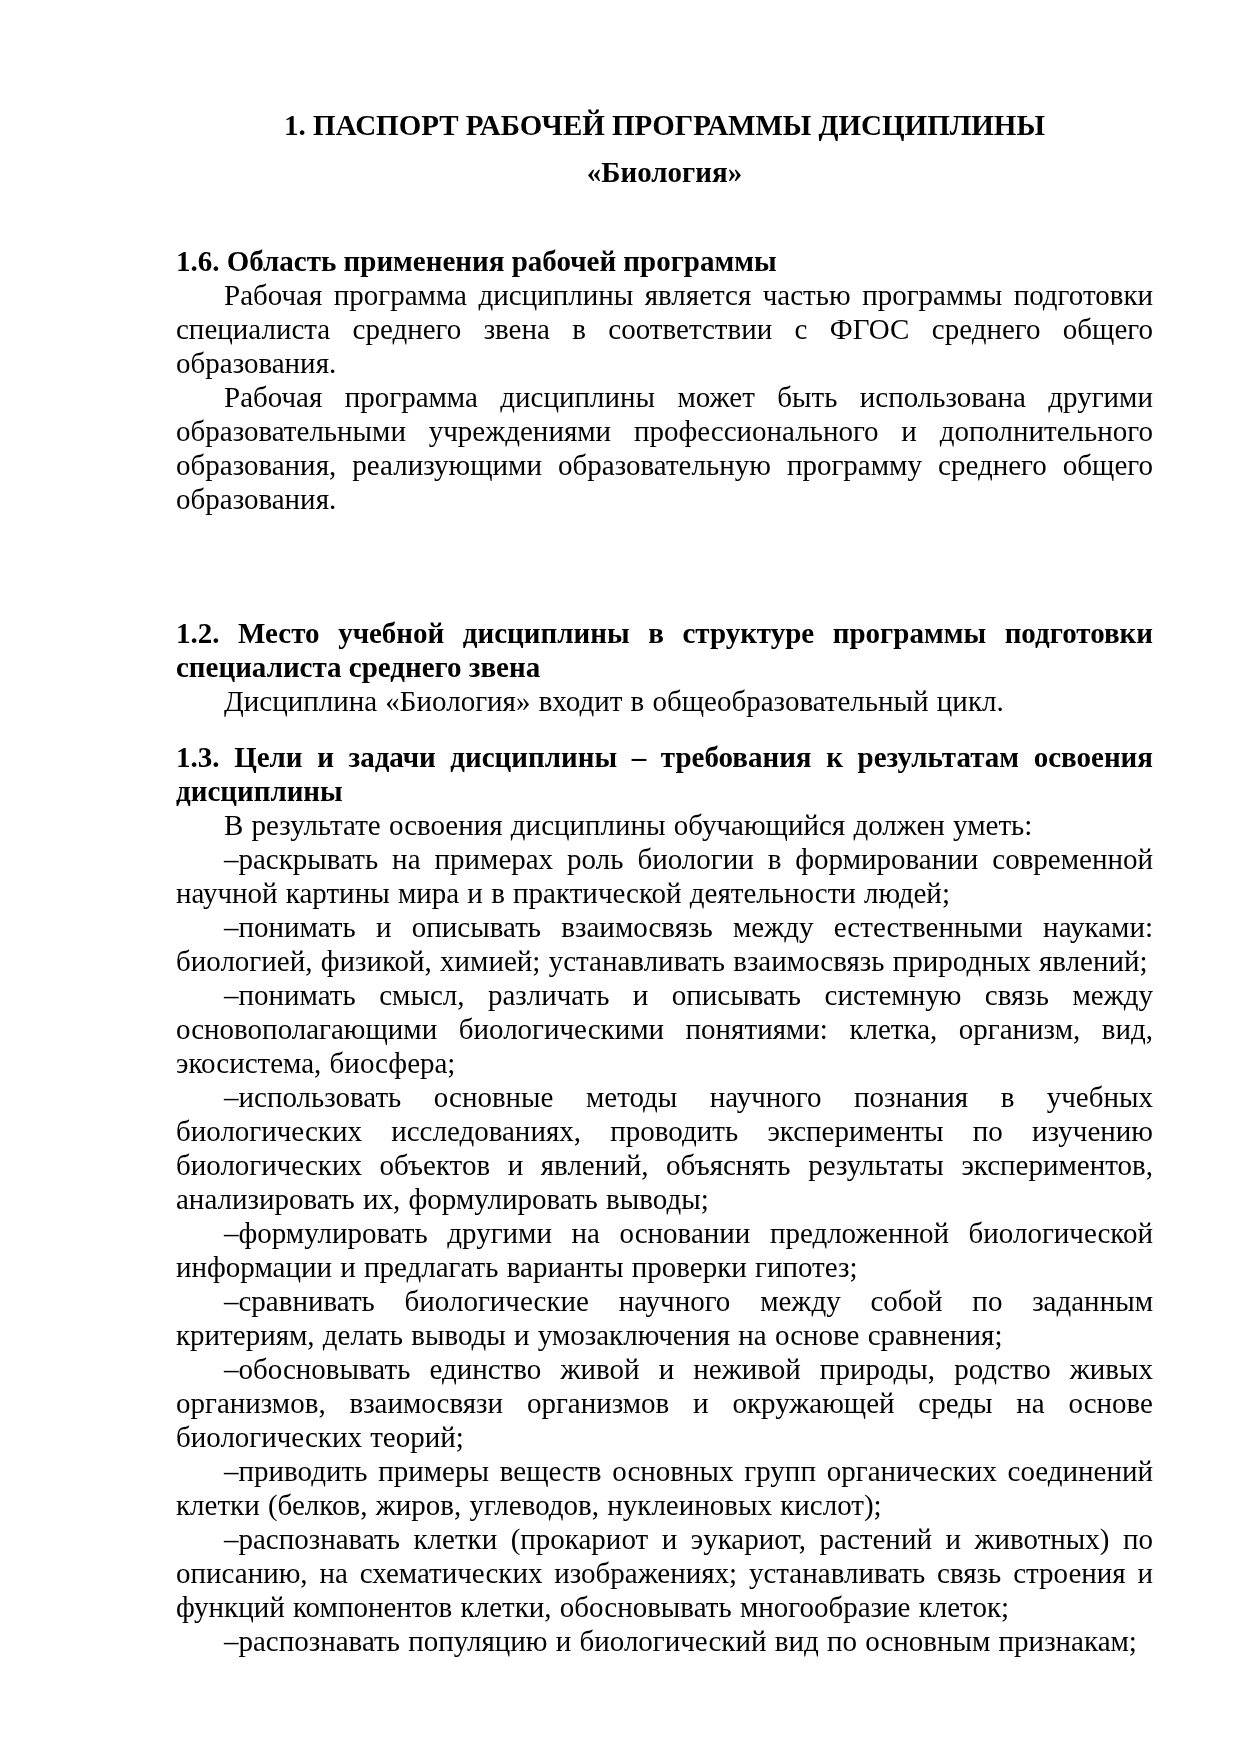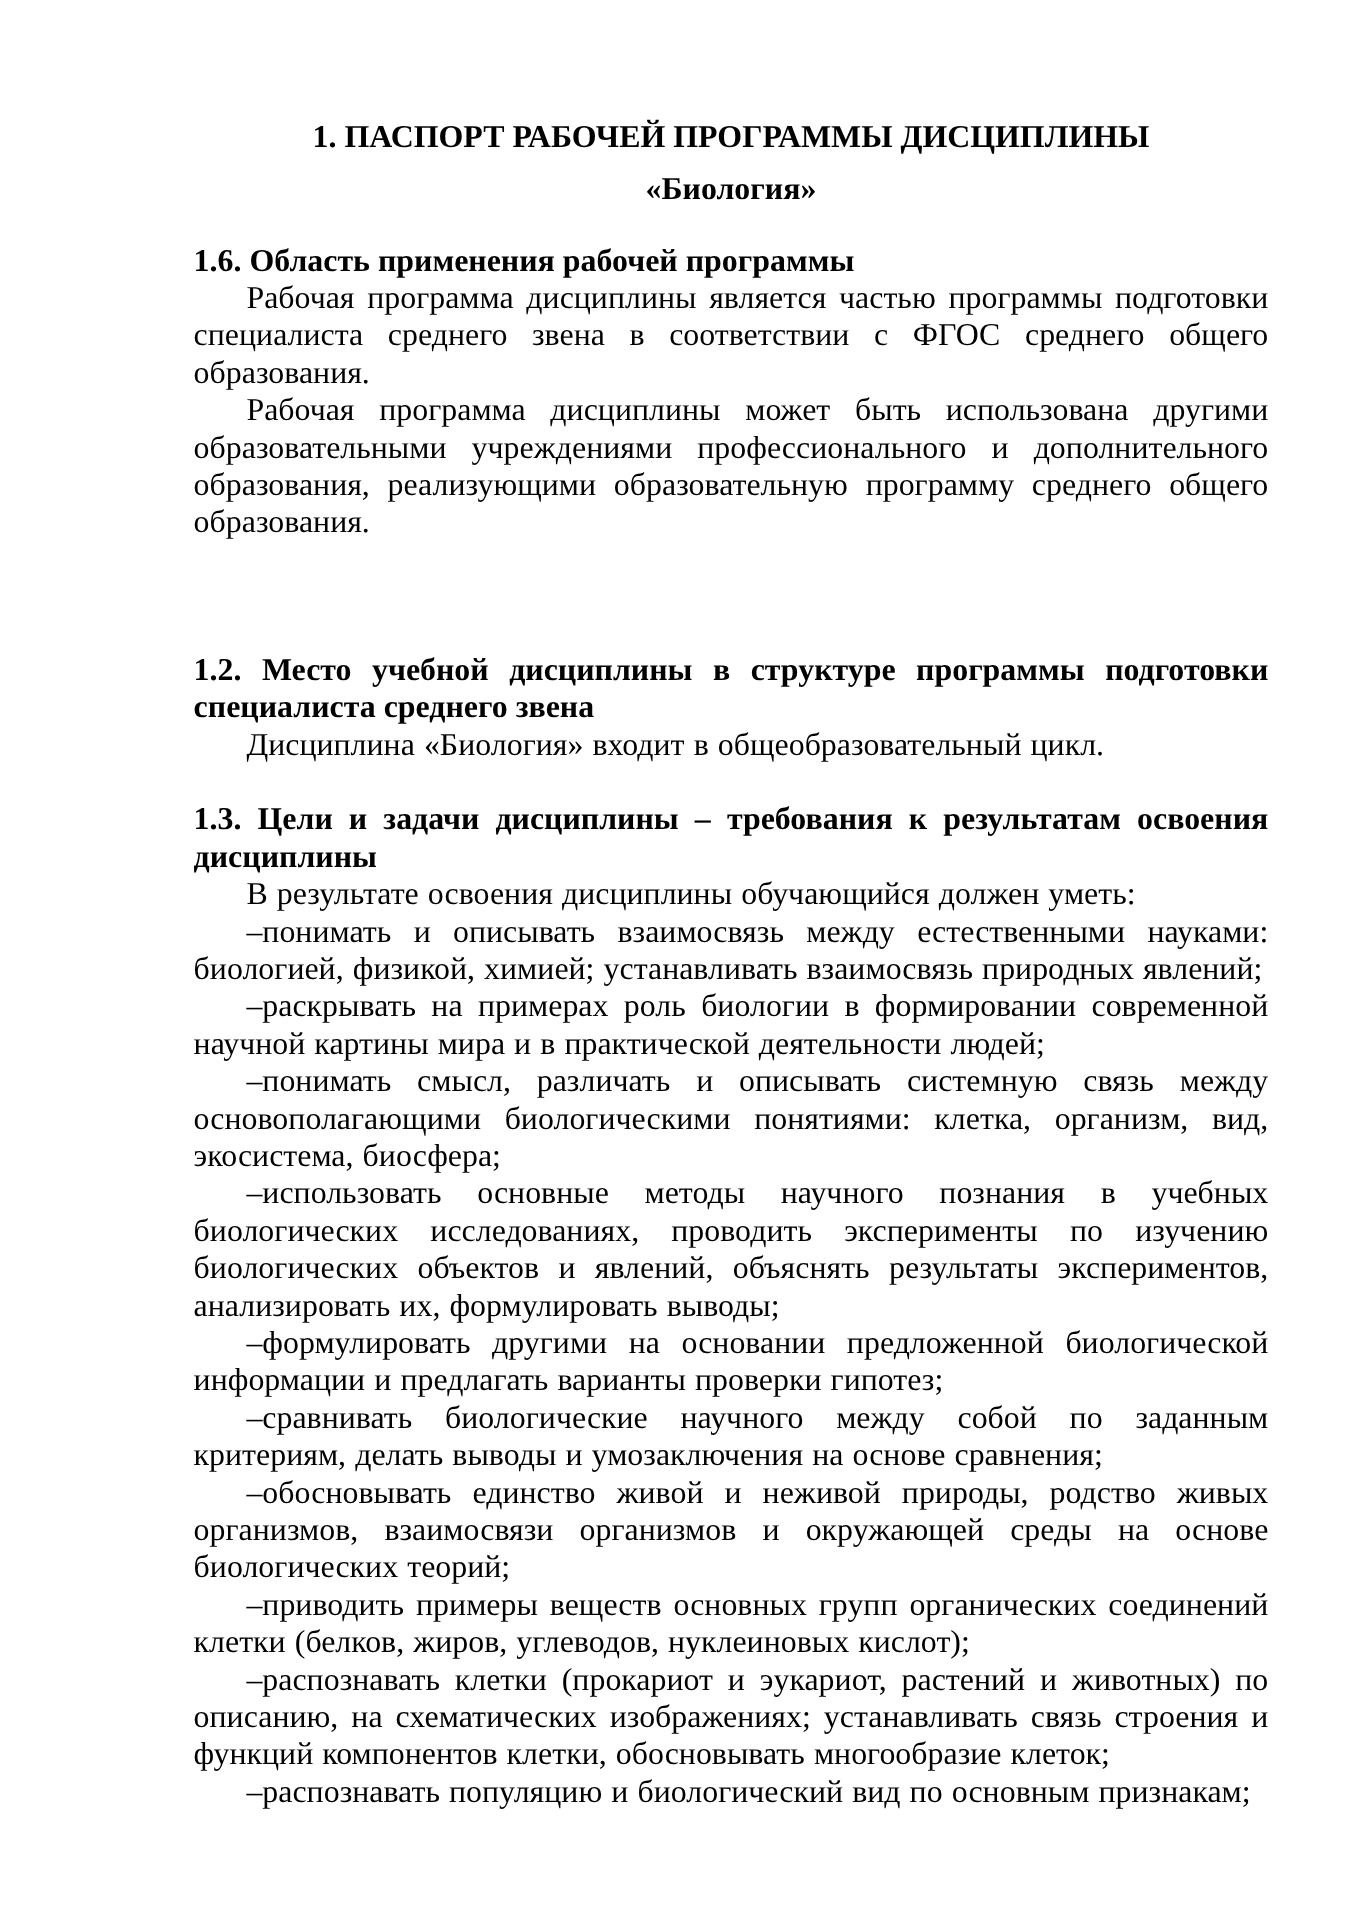--- a/index.html
+++ b/index.html
@@ -17,25 +17,25 @@
     color: #000000;
     font-family: "Liberation Serif", "DejaVu Serif", serif;
     font-size: 29px;
     line-height: 34px;
     overflow: hidden;
   }
   .title-block {
     text-align: center;
     font-weight: bold;
     line-height: 47px;
-    margin: 0 0 24px 0;
+    margin: 0 0 48px 0;
   }
   .section { margin: 0; }
   .section-1-2 { margin-top: 100px; }
-  .section-1-3 { margin-top: 34px; }
+  .section-1-3 { margin-top: 22px; }
   .heading {
     font-weight: bold;
     text-align: justify;
     margin: 0;
   }
   p.body-par {
     margin: 0;
     text-align: justify;
     text-indent: 48px;
     word-spacing: 1px;
@@ -59,22 +59,22 @@
   </div>
 
   <div class="section section-1-2">
     <div class="heading">1.2. Место учебной дисциплины в структуре программы подготовки специалиста среднего звена</div>
     <p class="body-par">Дисциплина «Биология» входит в общеобразовательный цикл.</p>
   </div>
 
   <div class="section section-1-3">
     <div class="heading">1.3. Цели и задачи дисциплины – требования к результатам освоения дисциплины</div>
     <p class="body-par"><span>В результате освоения дисциплины обучающийся должен </span><span class="bold">уметь</span><span>:</span></p>
+    <p class="body-par">–раскрывать на примерах роль биологии в формировании современной научной картины мира и в практической деятельности людей;</p>
     <p class="body-par">–понимать и описывать взаимосвязь между естественными науками: биологией, физикой, химией; устанавливать взаимосвязь природных явлений;</p>
-    <p class="body-par">–раскрывать на примерах роль биологии в формировании современной научной картины мира и в практической деятельности людей;</p>
     <p class="body-par">–понимать смысл, различать и описывать системную связь между основополагающими биологическими понятиями: клетка, организм, вид, экосистема, биосфера;</p>
     <p class="body-par">–использовать основные методы научного познания в учебных биологических исследованиях, проводить эксперименты по изучению биологических объектов и явлений, объяснять результаты экспериментов, анализировать их, формулировать выводы;</p>
     <p class="body-par">–формулировать другими на основании предложенной биологической информации и предлагать варианты проверки гипотез;</p>
     <p class="body-par">–сравнивать биологические научного между собой по заданным критериям, делать выводы и умозаключения на основе сравнения;</p>
     <p class="body-par">–обосновывать единство живой и неживой природы, родство живых организмов, взаимосвязи организмов и окружающей среды на основе биологических теорий;</p>
     <p class="body-par">–приводить примеры веществ основных групп органических соединений клетки (белков, жиров, углеводов, нуклеиновых кислот);</p>
     <p class="body-par">–распознавать клетки (прокариот и эукариот, растений и животных) по описанию, на схематических изображениях; устанавливать связь строения и функций компонентов клетки, обосновывать многообразие клеток;</p>
     <p class="body-par">–распознавать популяцию и биологический вид по основным признакам;</p>
   </div>
 

